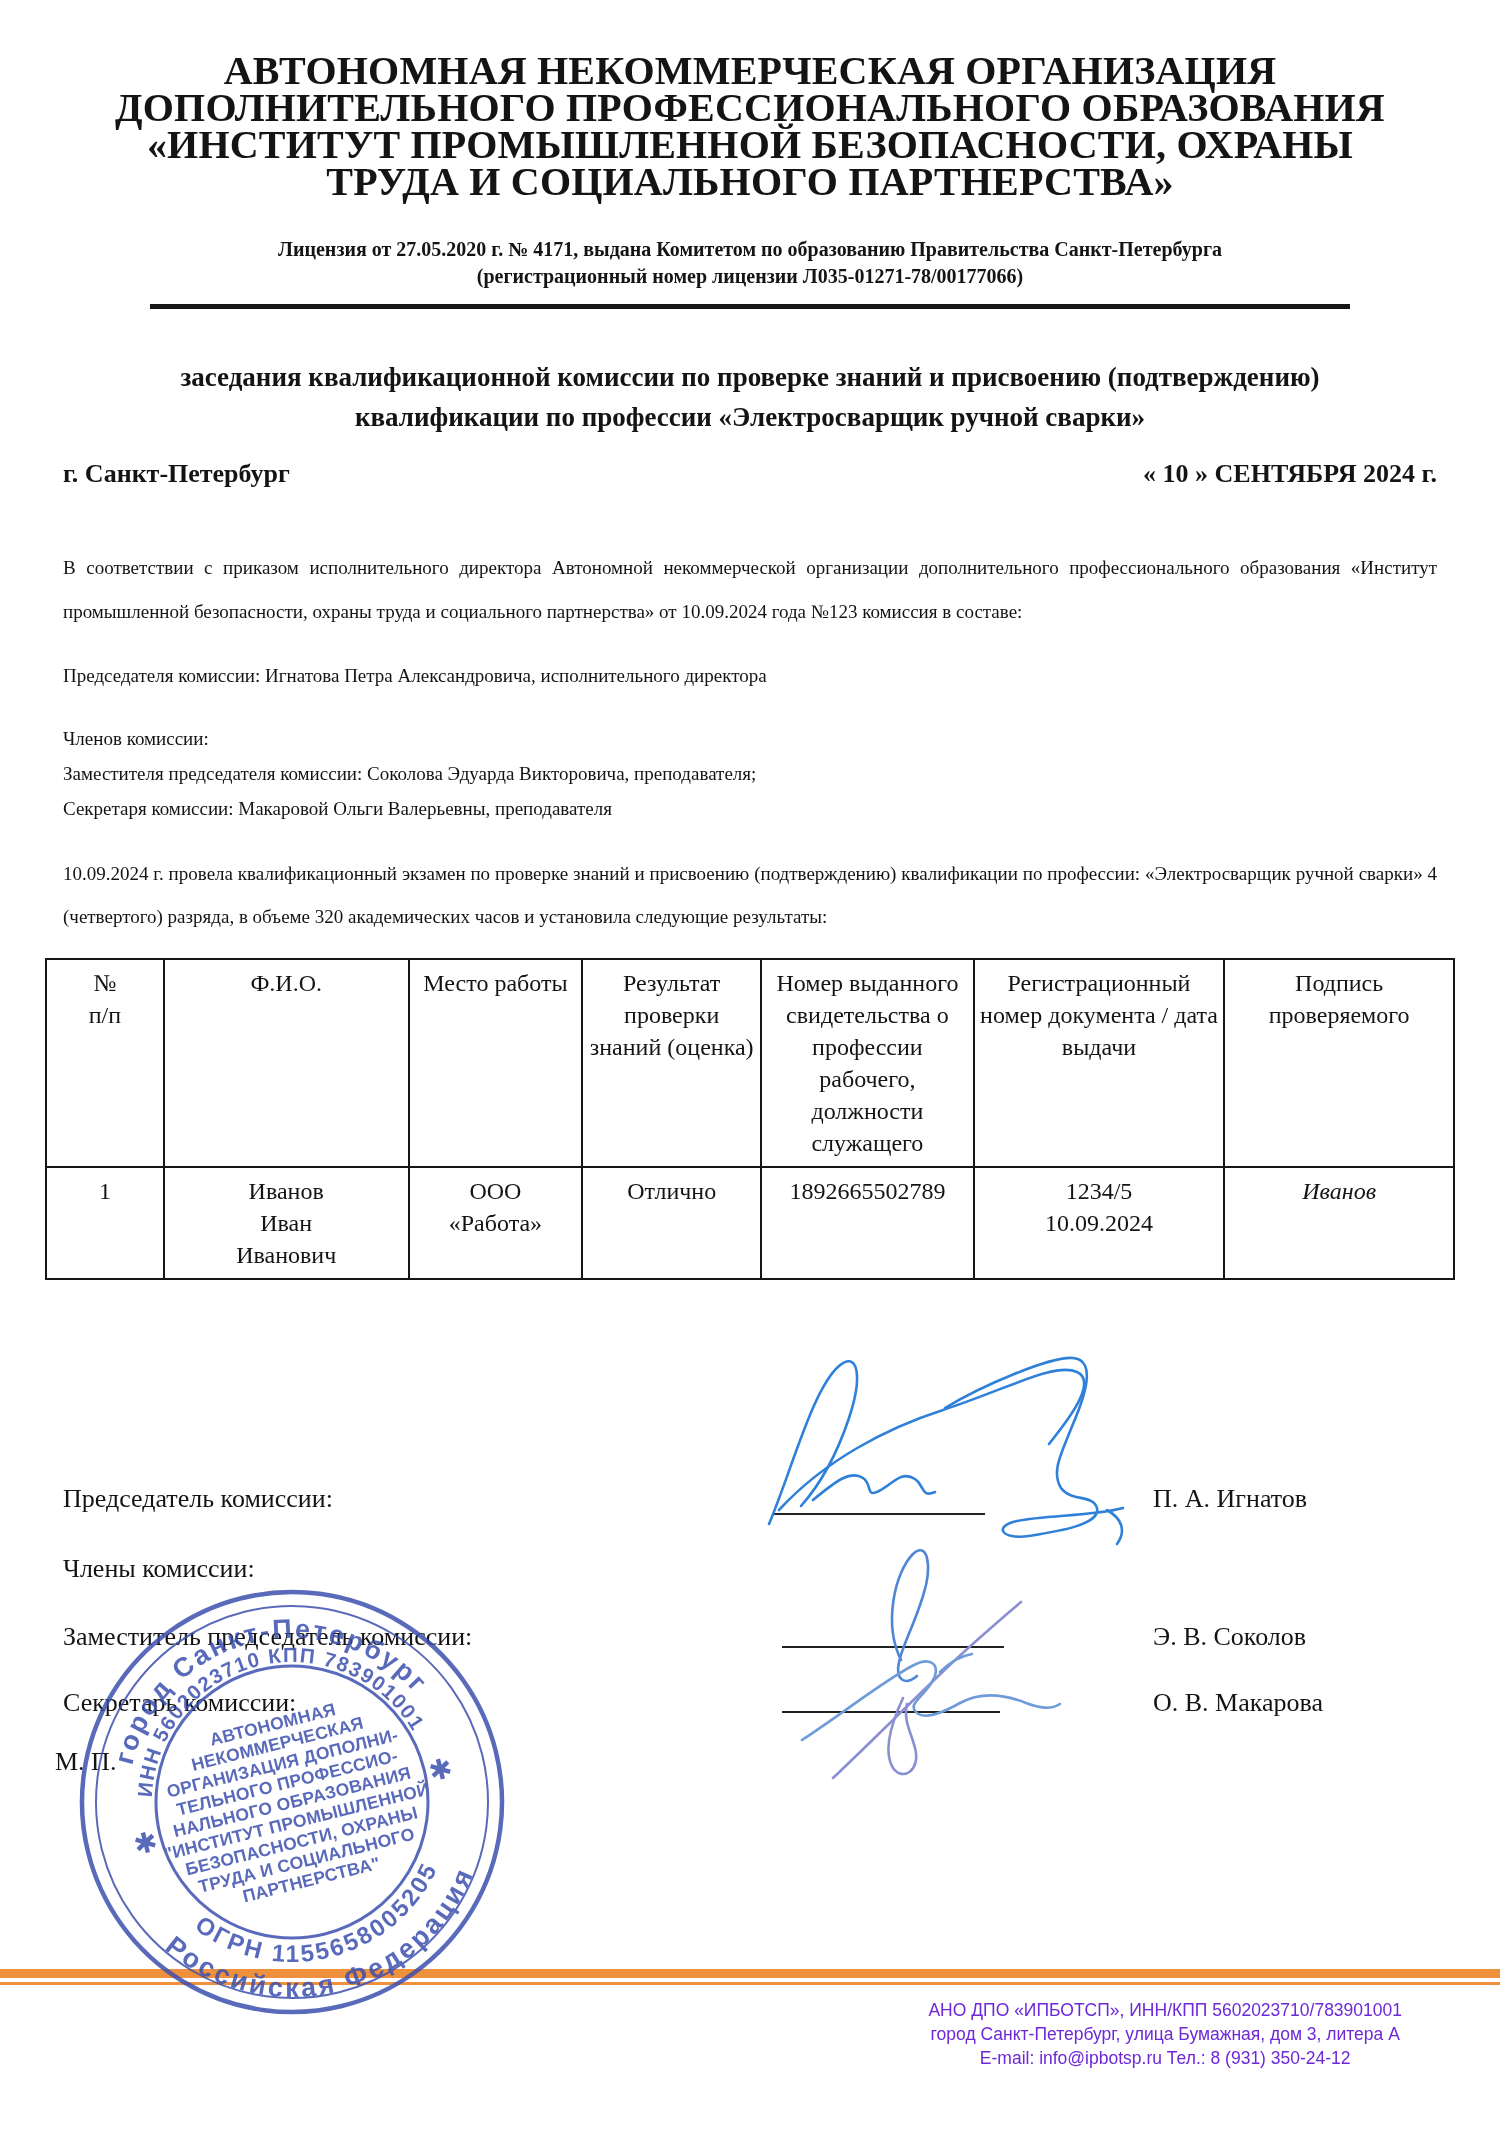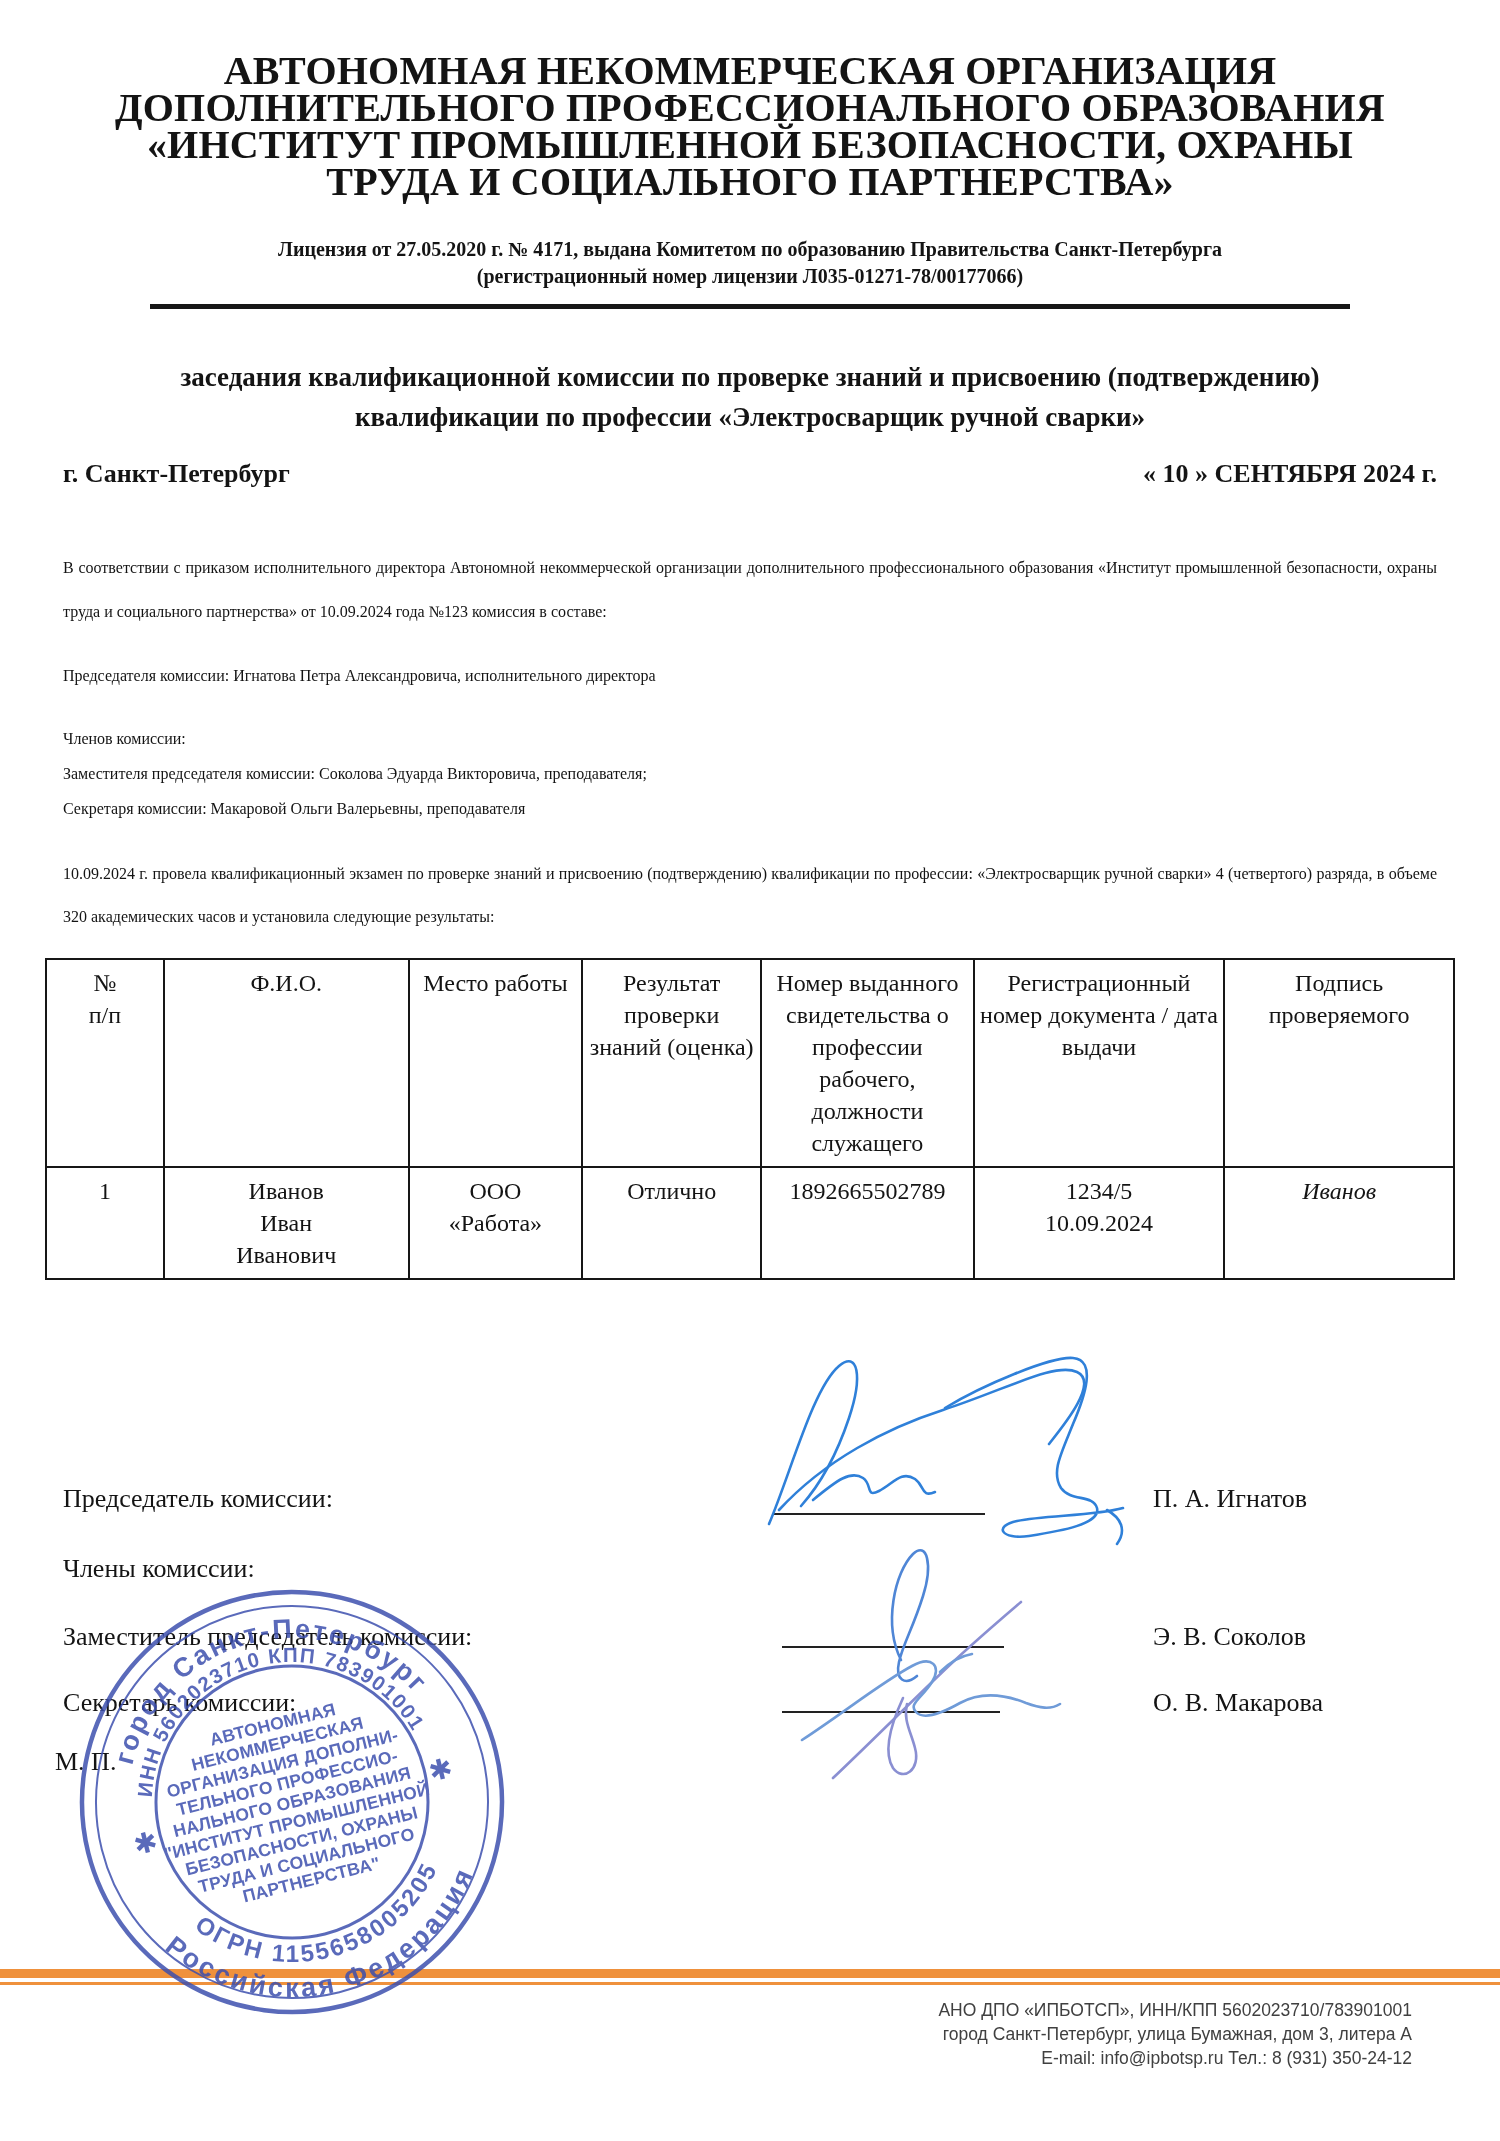--- a/index.html
+++ b/index.html
@@ -8,21 +8,21 @@
     font-family:"Liberation Serif","DejaVu Serif",serif; color:#141414; overflow:hidden;
   }
   
   .org-block { padding-top:52px; text-align:center; font-weight:bold; font-size:40px; line-height:37px; letter-spacing:0.2px; }
   .license-block { margin-top:36px; text-align:center; font-weight:bold; font-size:20px; line-height:26.5px; }
   .top-rule { margin:15px auto 0 auto; width:1200px; height:5px; background:#161616; }
   
   .title-block { margin-top:48px; text-align:center; font-weight:bold; font-size:27px; line-height:40px; }
   .city-date-row { margin:20px 63px 0 63px; display:flex; justify-content:space-between; font-weight:bold; font-size:26px; line-height:33px; }
   
-  .para { margin-left:63px; margin-right:63px; font-size:16px; }
+  .para { margin-left:63px; margin-right:63px; font-size:19px; }
   .p1 { margin-top:56px; line-height:44px; text-align:justify; }
   .line-chairman { margin-top:24px; line-height:35px; }
   .members-block { margin-top:28px; line-height:35px; }
   .p2 { margin-top:26px; line-height:43px; text-align:justify; }
   .b { font-weight:normal; }
   
   table.results { border-collapse:collapse; table-layout:fixed; width:1410px; margin:20px auto 0 auto; font-size:24px; }
   table.results th, table.results td { border:2.5px solid #161616; vertical-align:top; padding:7px 4px; font-weight:normal; text-align:center; line-height:32px; }
   .pre { white-space:pre-line; }
   td.cell-name { text-align:left; padding-left:12px; }
@@ -39,22 +39,22 @@
     position:absolute; left:50%; top:50%; width:300px;
     transform:translate(-50%,-50%) rotate(-14deg);
     text-align:center; font-family:"Liberation Sans","DejaVu Sans",sans-serif;
     font-weight:bold; font-size:17.5px; line-height:20px; letter-spacing:0.2px;
     color:#3b4eae; white-space:pre-line;
   }
   
   .orange-thick { position:absolute; left:0; top:1969px; width:1500px; height:9px; background:#ef913c; }
   .orange-thin  { position:absolute; left:0; top:1982px; width:1500px; height:3px; background:#ef913c; }
   .footer-text {
-    position:absolute; right:88px; top:1998px; text-align:right;
-    font-family:"Liberation Sans","DejaVu Sans",sans-serif; font-size:17.5px; line-height:24px; color:#404040;
+    position:absolute; right:98px; top:1998px; text-align:center;
+    font-family:"Liberation Sans","DejaVu Sans",sans-serif; font-size:17.5px; line-height:24px; color:#6d28d9;
   }
 </style>
 </head>
 <body>
 
 <div class="page">
 
   <div class="org-block">
     <div>АВТОНОМНАЯ НЕКОММЕРЧЕСКАЯ ОРГАНИЗАЦИЯ</div>
     <div>ДОПОЛНИТЕЛЬНОГО ПРОФЕССИОНАЛЬНОГО ОБРАЗОВАНИЯ</div>

